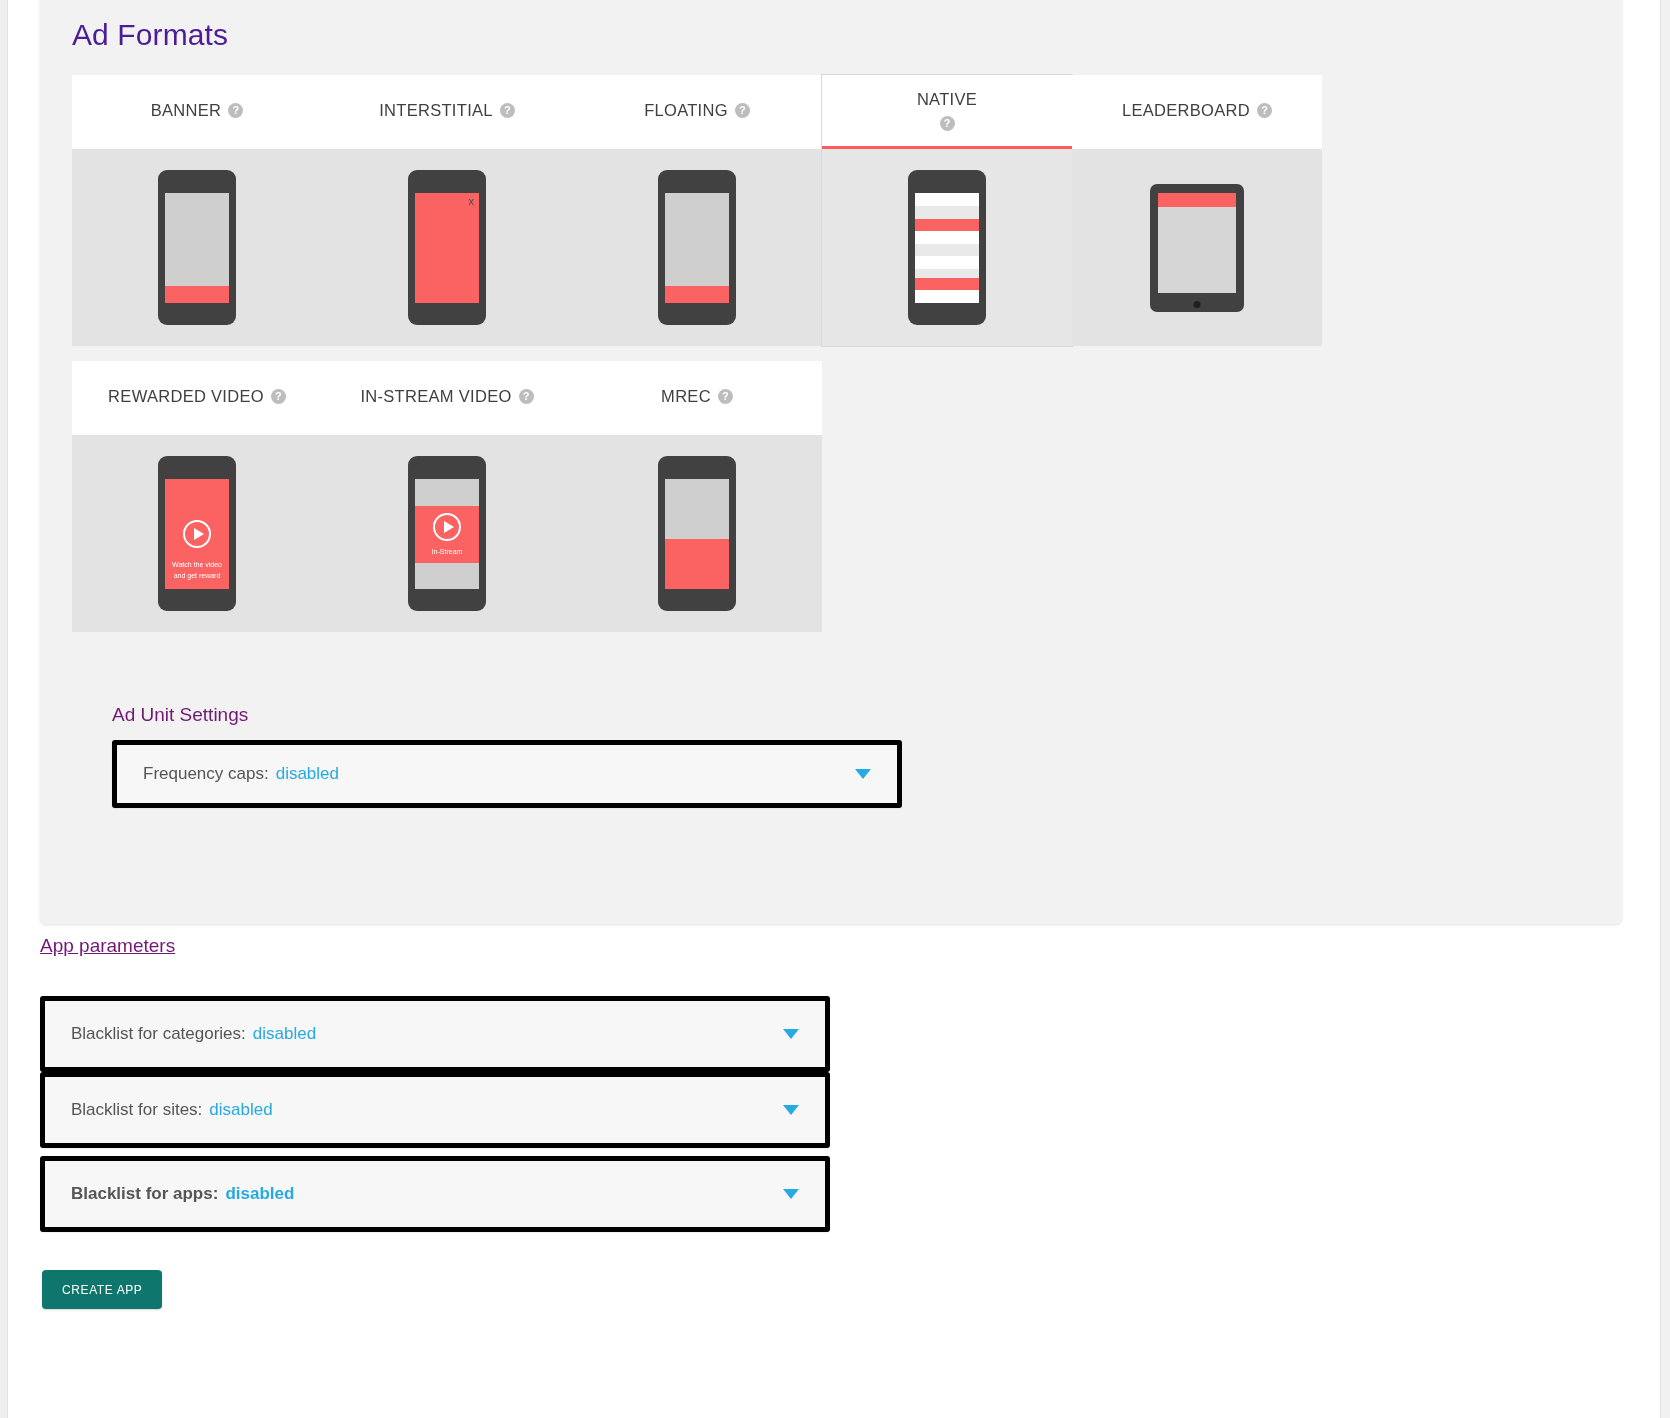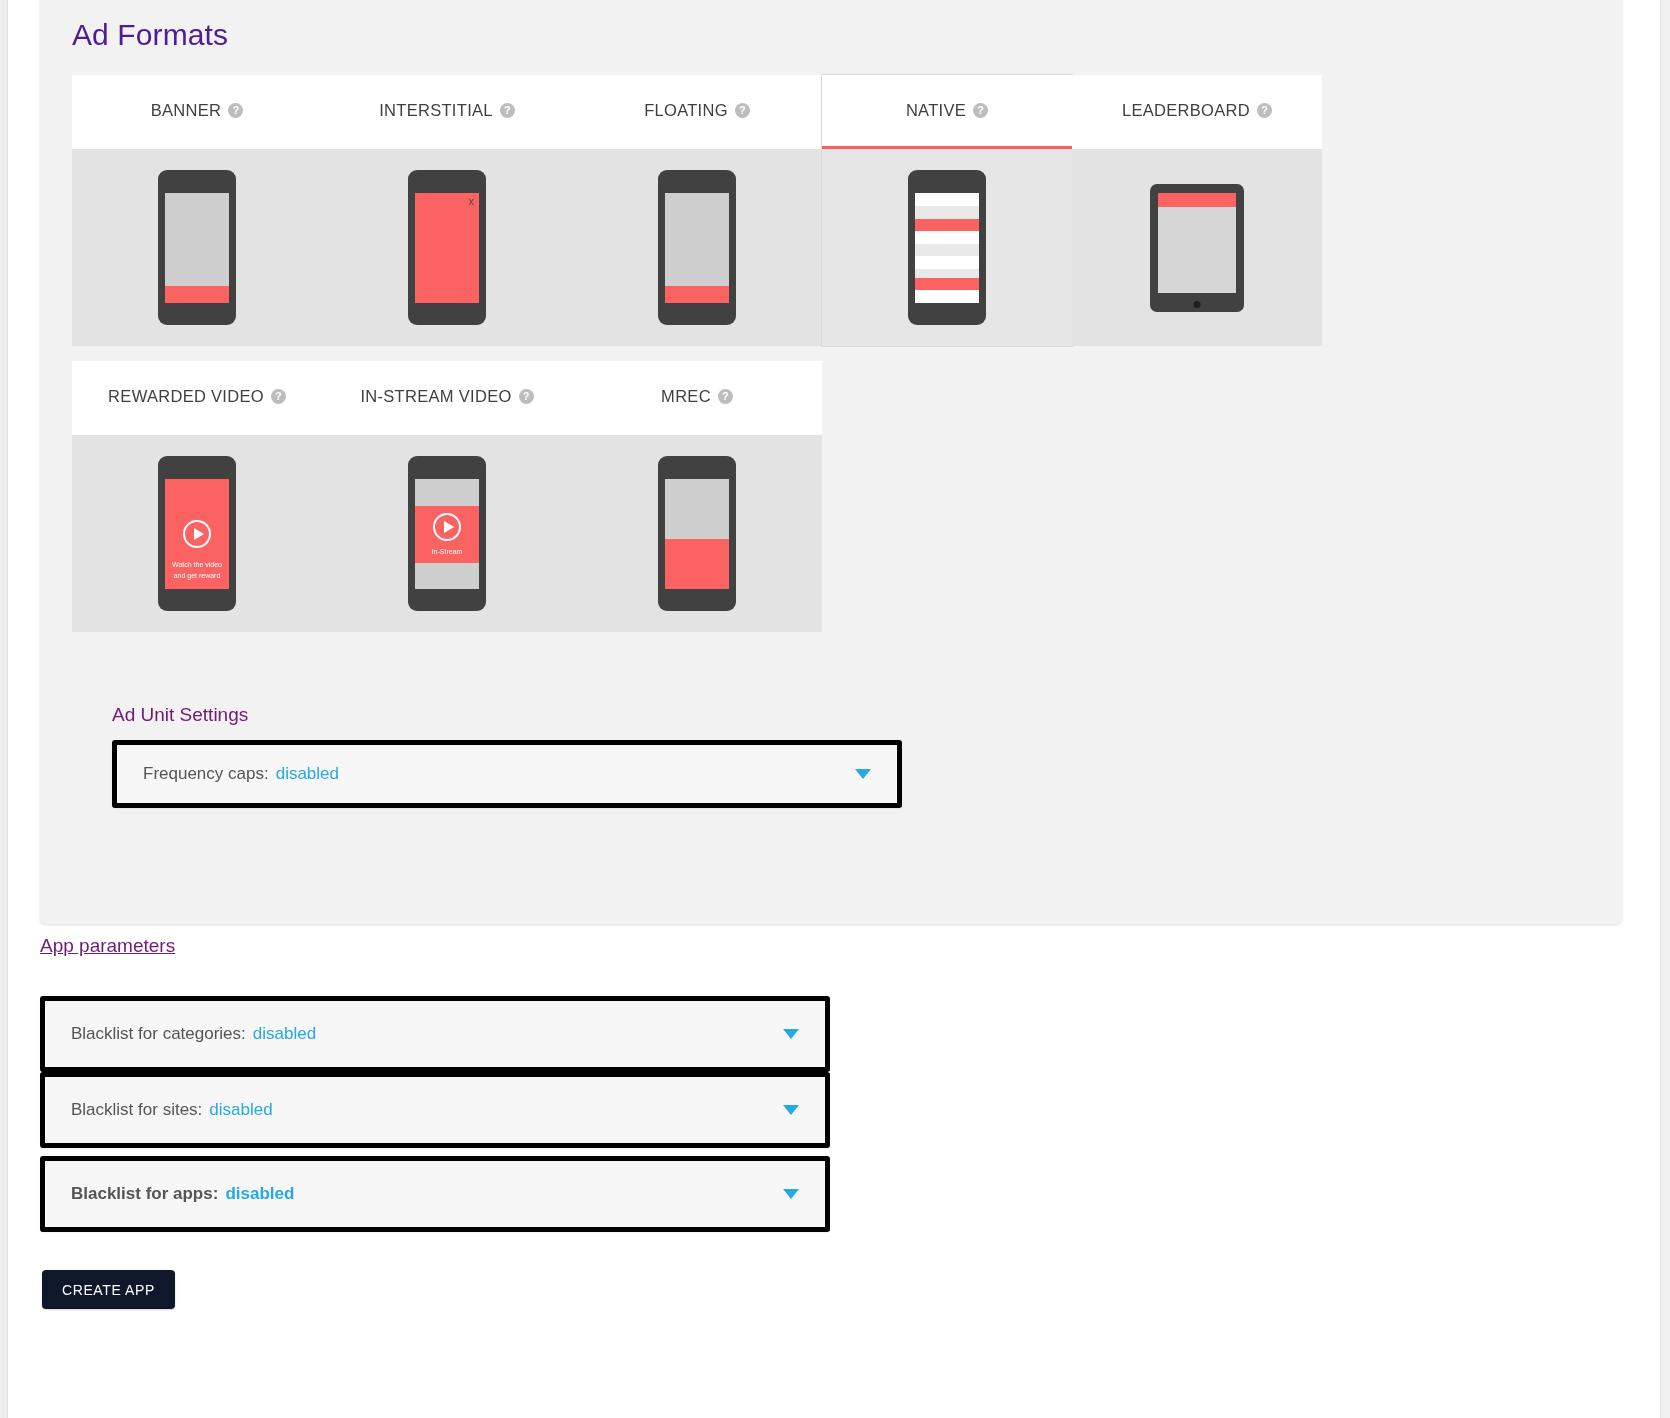--- a/index.html
+++ b/index.html
@@ -74,21 +74,21 @@
   .fmt-head {
     height: 74px;
     background: #ffffff;
     display: flex;
     align-items: center;
     justify-content: center;
     gap: 7px;
     border-bottom: 3px solid transparent;
   }
   .fmt-card.selected { box-shadow: 0 0 0 1px #d9d9d9; background: #e6e6e6; }
-  .fmt-card.selected .fmt-head { border-bottom-color: #fb5d5d; }
+  .fmt-card.selected .fmt-head { border-bottom-color: #fb5d5d; flex-direction: column; }
 
   .fmt-label {
     font-size: 16.5px;
     color: #3f3f3f;
     letter-spacing: .3px;
     white-space: nowrap;
   }
   .help-icon {
     width: 15px; height: 15px;
     border-radius: 50%;
@@ -267,25 +267,25 @@
   #paramRow1 { top: 1072px; }
   #paramRow2 { top: 1156px; font-weight: bold; }
 
   
   #createAppBtn {
     position: absolute;
     left: 42px;
     top: 1270px;
     height: 39px;
     padding: 12px 20px;
-    background: #0f172a;
+    background: #0f766e;
     color: #ffffff;
     border: none;
     border-radius: 4px;
-    font-size: 14px;
+    font-size: 12px;
     font-family: "Liberation Sans", "DejaVu Sans", sans-serif;
     letter-spacing: .6px;
     cursor: pointer;
     box-shadow: 0 1px 2px rgba(0,0,0,0.18);
   }
 </style>
 </head>
 <body>
 
 <div id="root">

